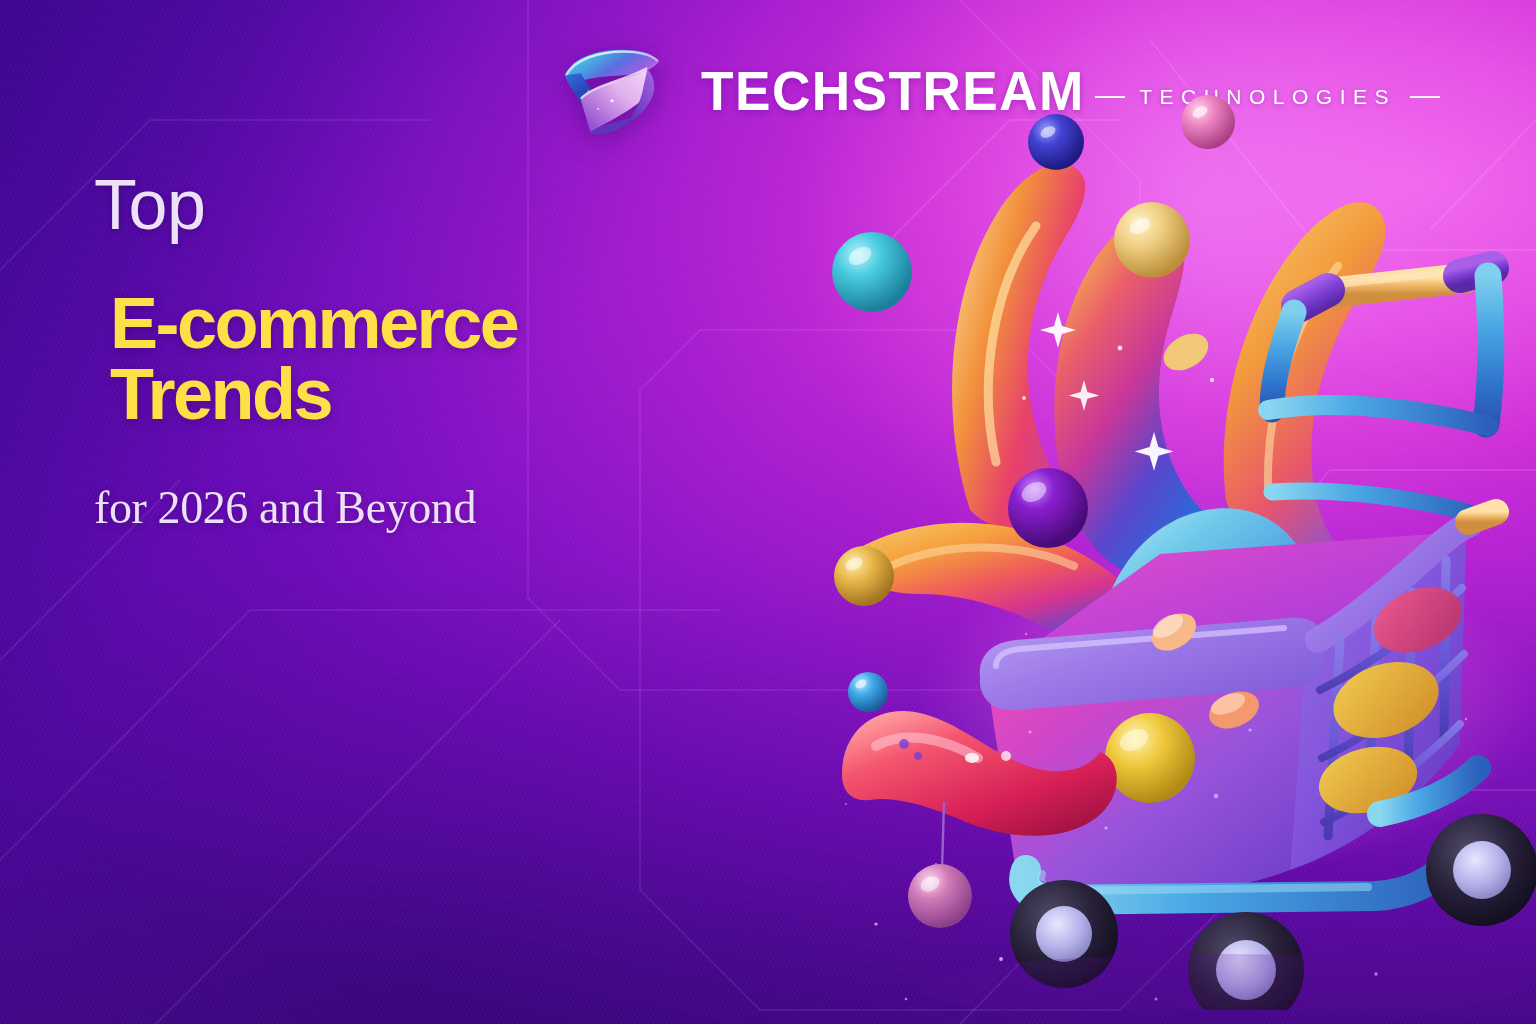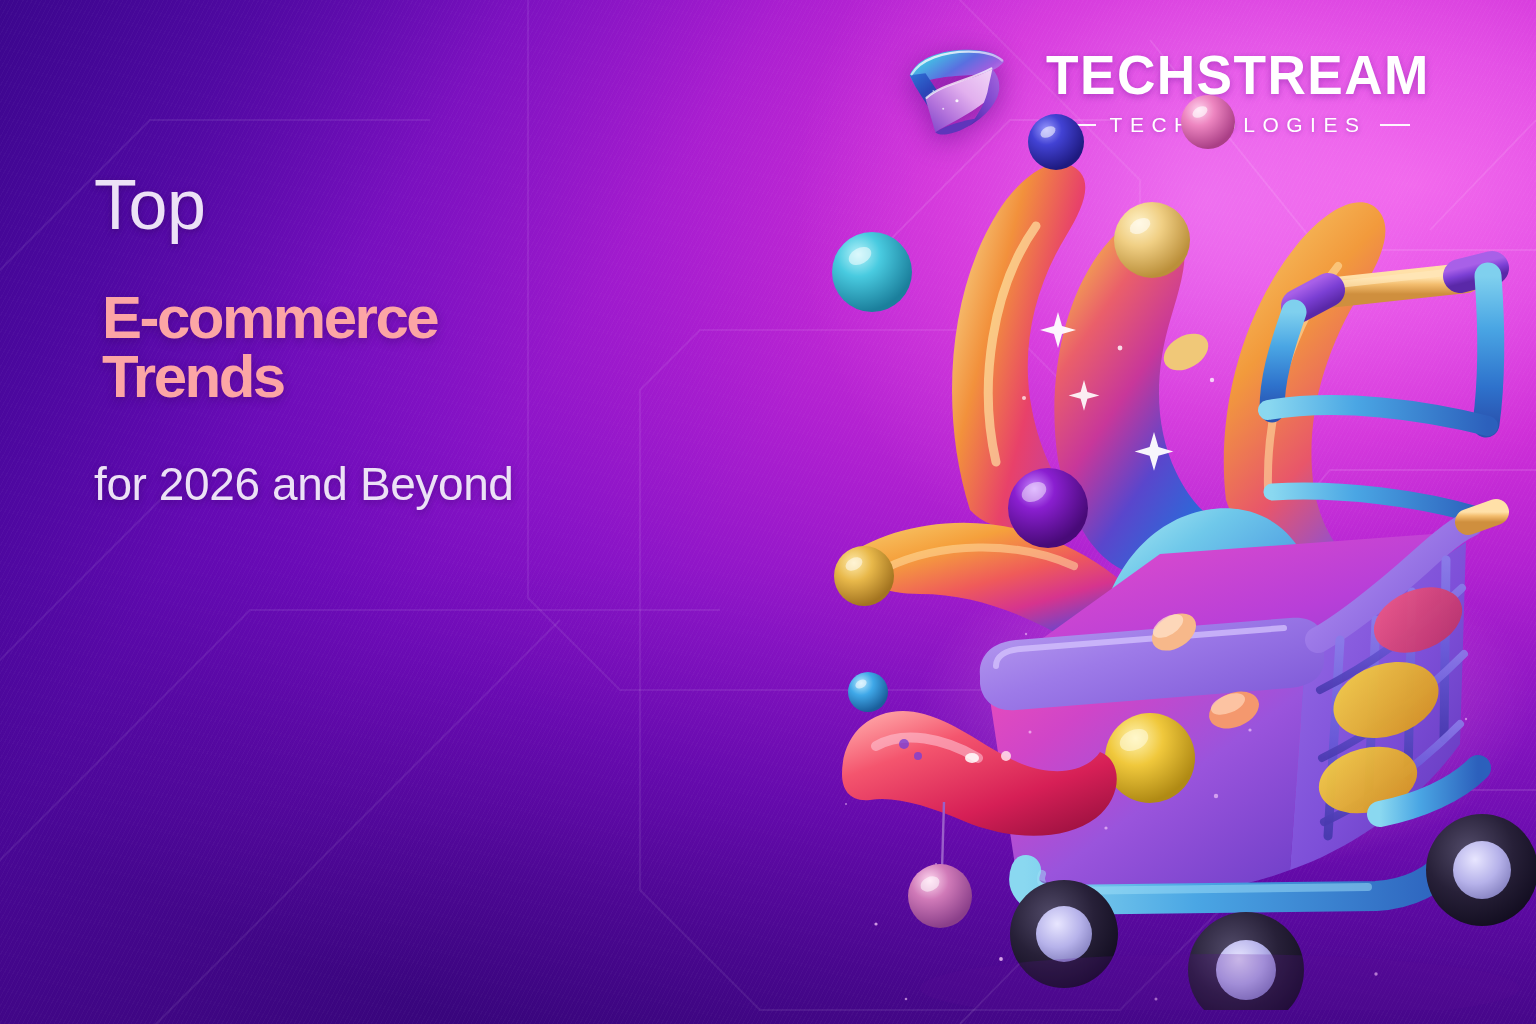--- a/index.html
+++ b/index.html
@@ -91,57 +91,58 @@
   .eyebrow {
     font-size: 70px;
     line-height: 1.0;
     font-weight: 400;
     color: #ece1f6;
     letter-spacing: -0.5px;
     text-shadow: 0 2px 6px rgba(50,0,90,0.45);
     margin: 0 0 48px 0;
   }
   .headline {
-    font-size: 60px;
+    font-size: 72px;
     line-height: 0.99;
     font-weight: 700;
-    color: #fca5a5;
+    color: #fde047;
     letter-spacing: -2.5px;
     text-shadow: 0 3px 10px rgba(52,0,95,0.40);
-    margin: 8px;
+    margin: 16px;
     white-space: pre-line;
   }
   .subline {
     font-size: 46px;
     line-height: 1.0;
     font-weight: 400;
     color: #ece1f6;
     letter-spacing: -0.4px;
     text-shadow: 0 2px 7px rgba(50,0,90,0.42);
     margin: 54px 0 0 0;
+    font-family: Liberation Serif, serif;
   }
 
   
   .logo {
     position: absolute;
     right: 96px;
     top: 30px;
     display: flex;
     align-items: center;
     gap: 22px;
   }
   .logo-mark {
     width: 118px;
     height: 118px;
     flex: 0 0 auto;
     filter: drop-shadow(0 6px 14px rgba(60,0,110,0.45));
   }
   .logo-words {
     display: flex;
-    flex-direction: column;
+    flex-direction: row;
     align-items: center;
     padding-top: 4px;
   }
   .logo-name {
     font-size: 56px;
     font-weight: 700;
     color: #ffffff;
     letter-spacing: 1.5px;
     line-height: 1.0;
     text-shadow: 0 2px 8px rgba(80,0,130,0.35);

